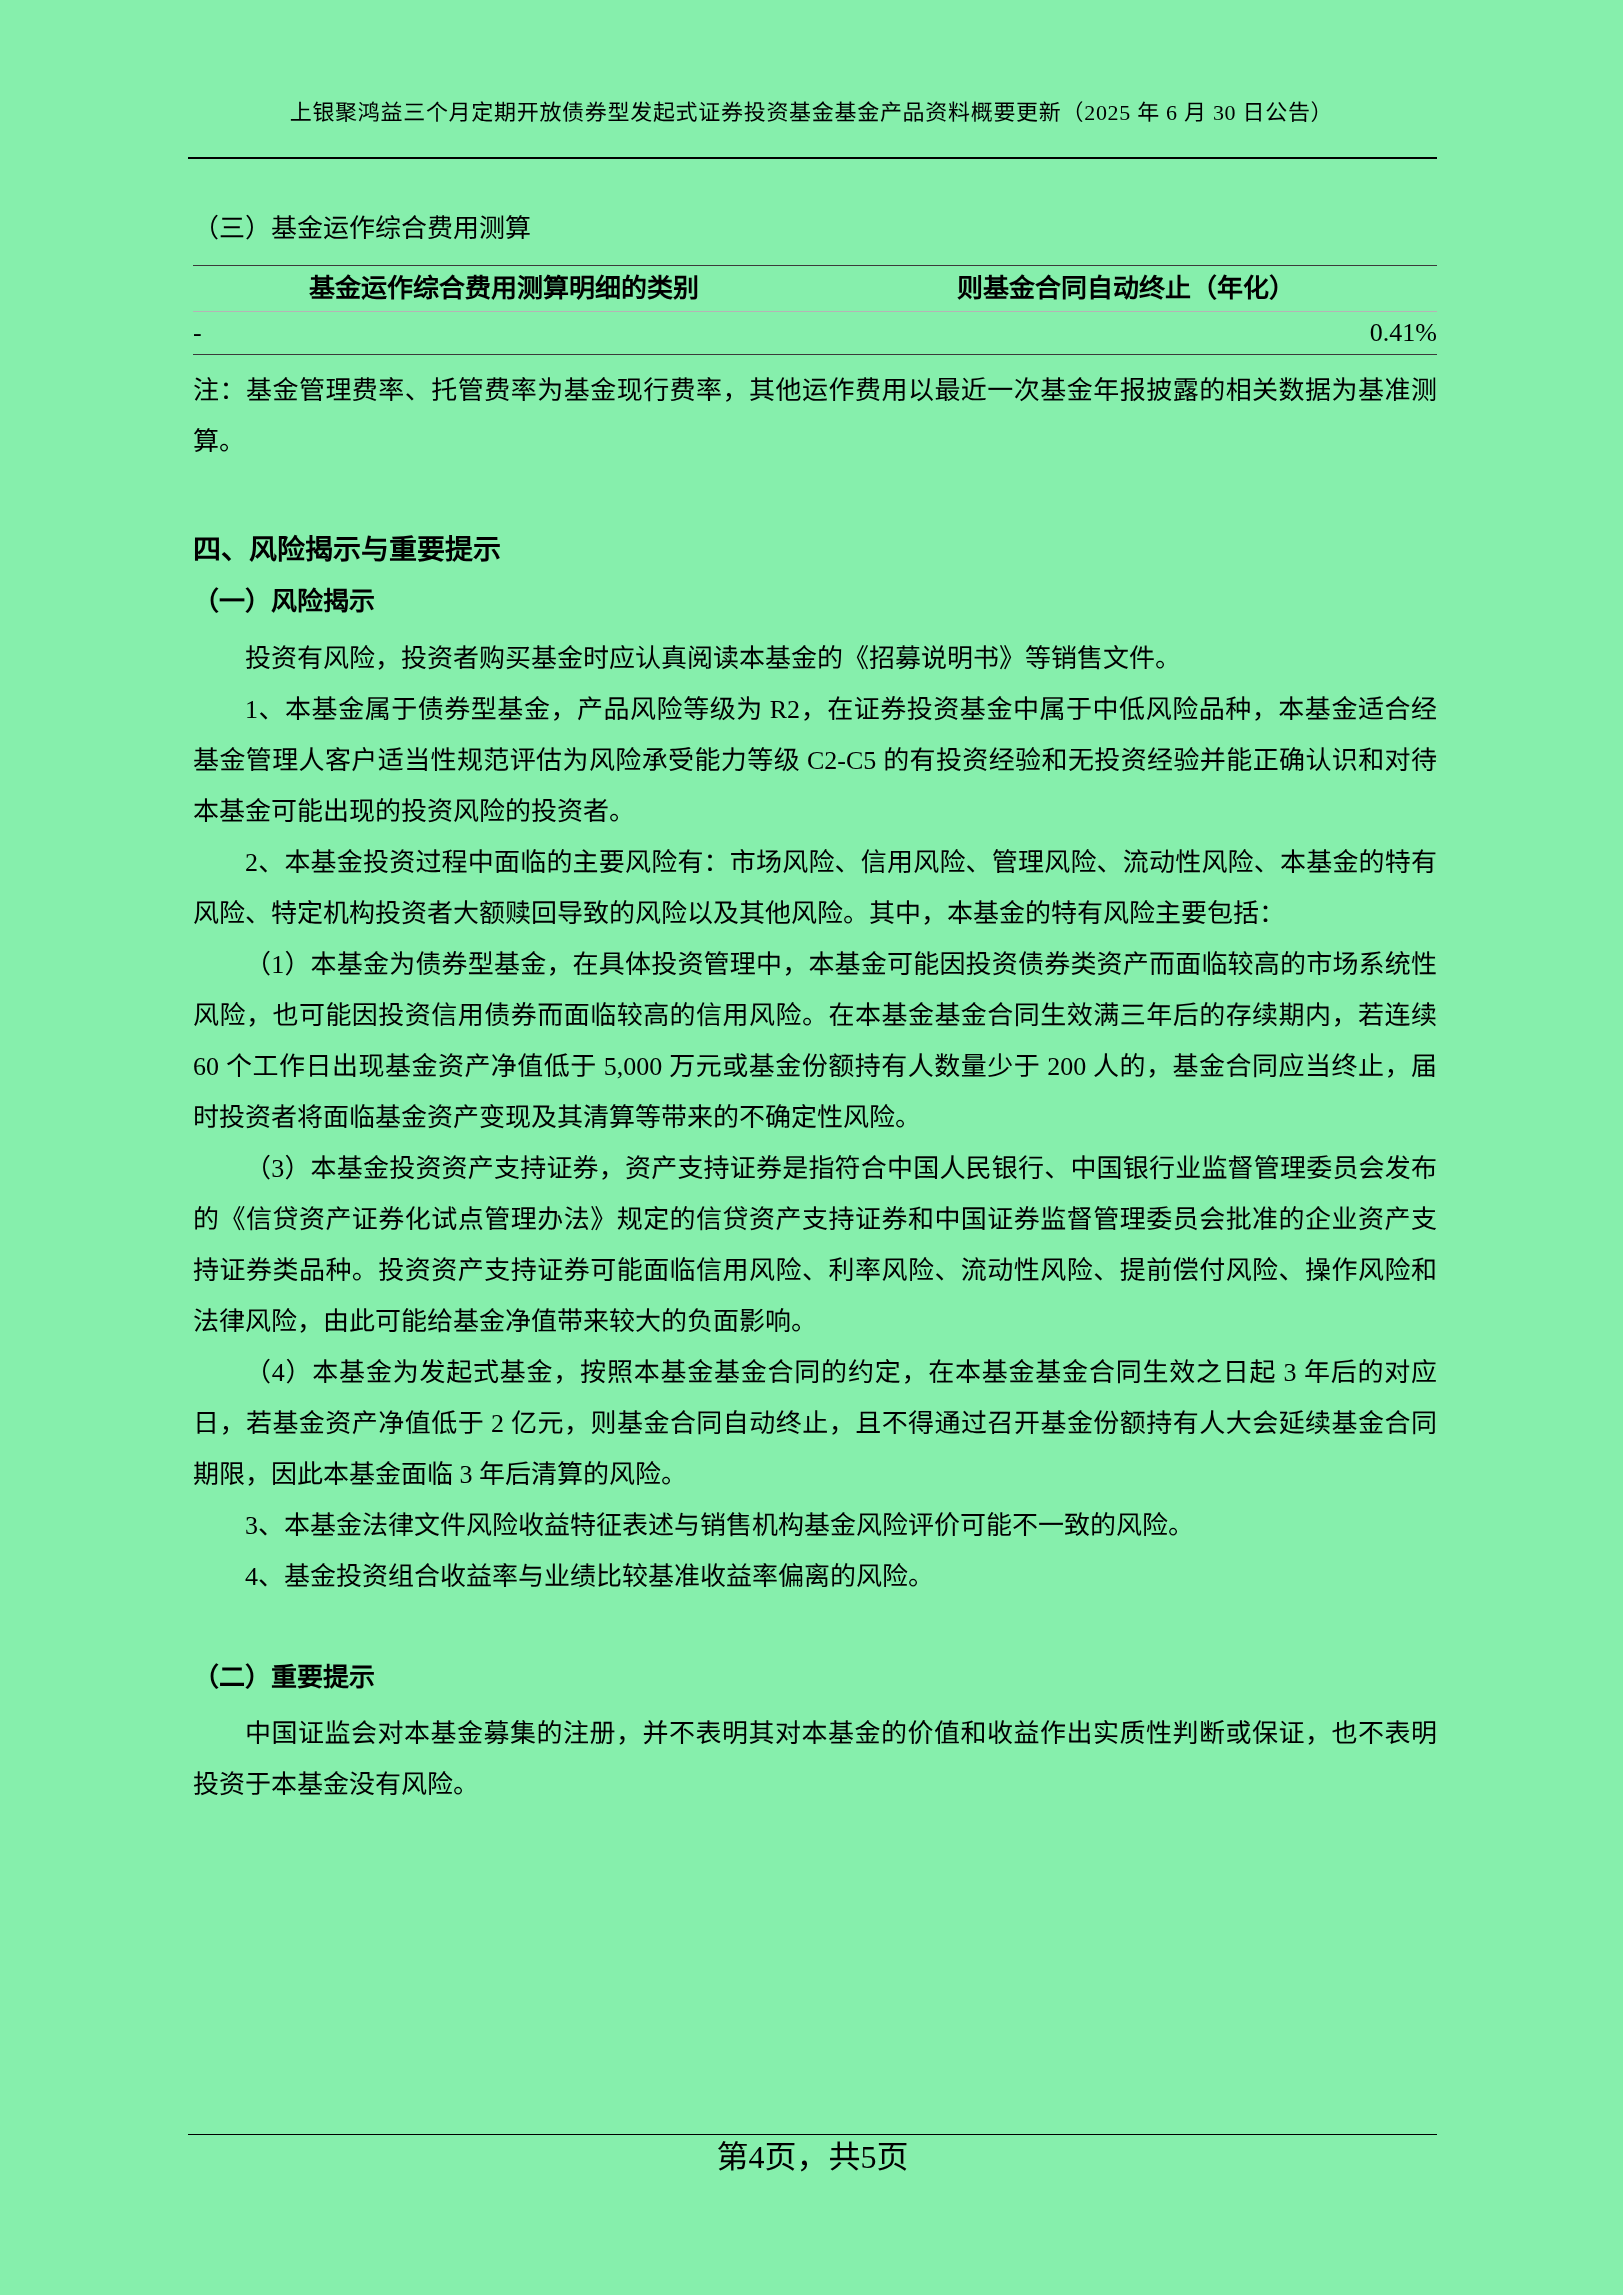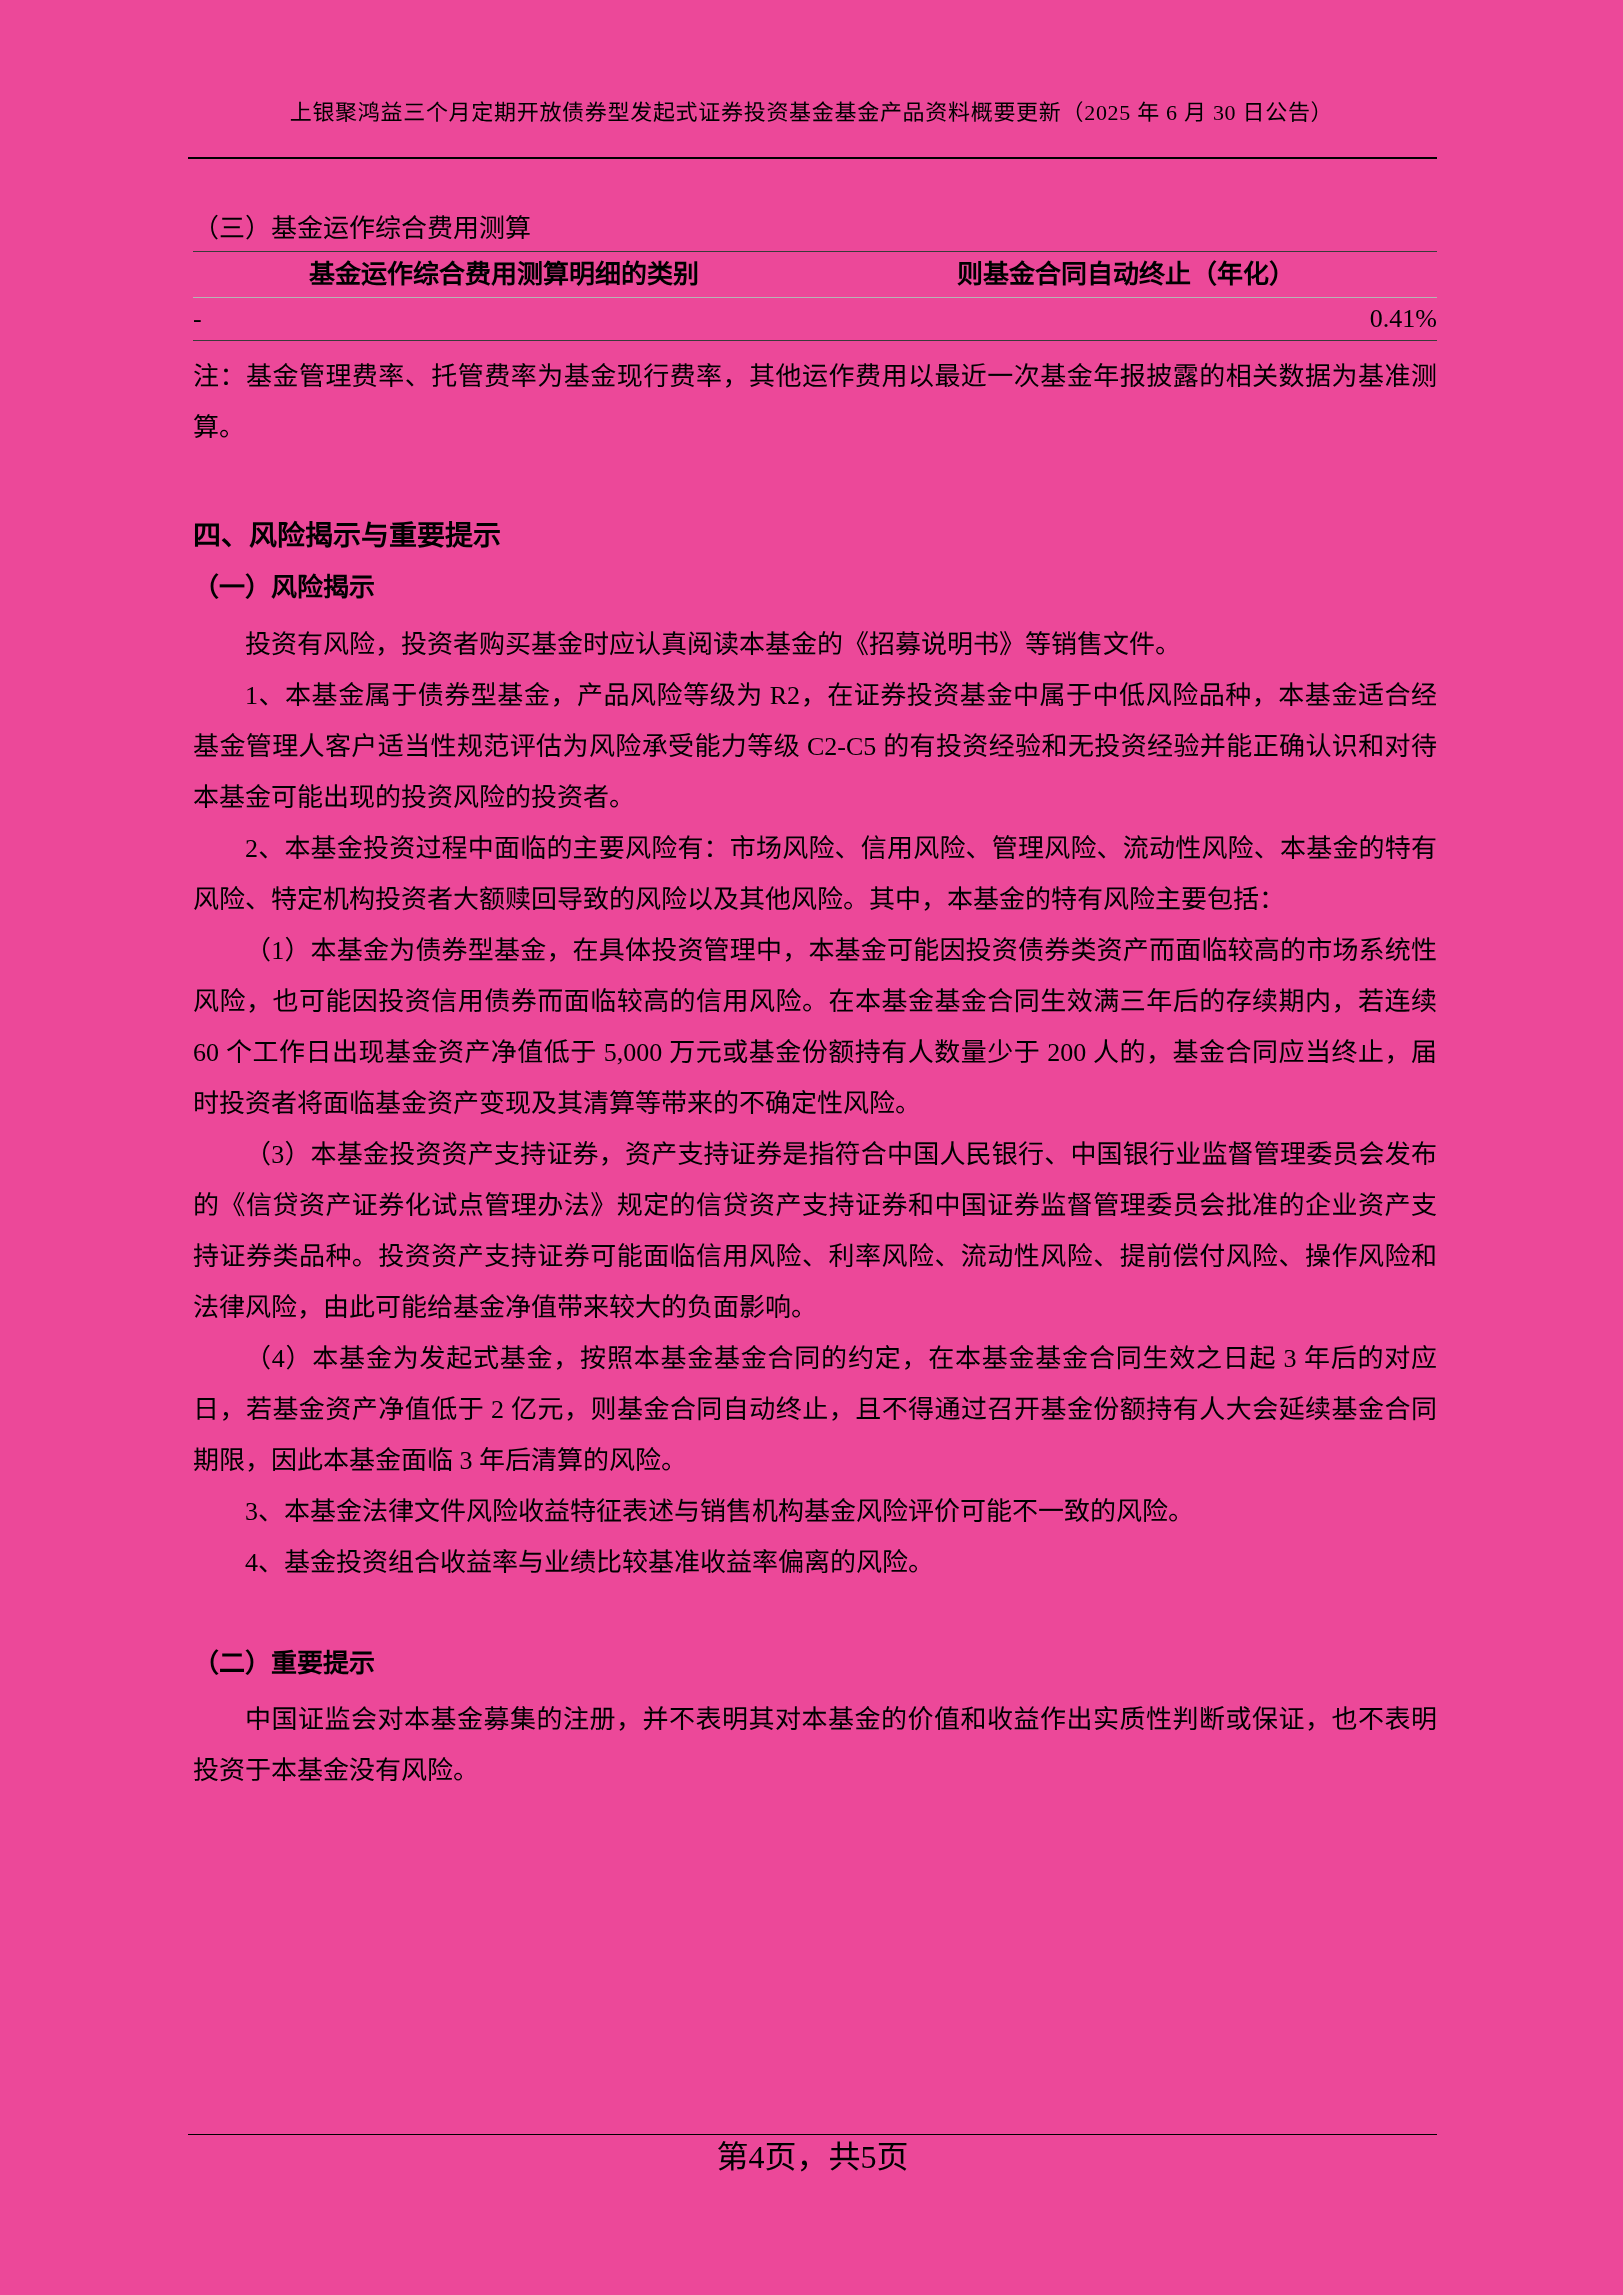--- a/index.html
+++ b/index.html
@@ -4,21 +4,21 @@
 <style>
   html, body {
     margin: 0;
     padding: 0;
     background: #ffffff;
   }
   .page {
     position: relative;
     width: 1623px;
     height: 2295px;
-    background: #ec4899;
+    background: #86efac;
     color: #000000;
     font-family: "Liberation Serif", "DejaVu Serif", serif;
     overflow: hidden;
   }
   .header-title {
     margin: 98px 118px 0 118px;
     text-align: center;
     font-size: 22px;
     line-height: 30px;
     letter-spacing: 0.7px;
@@ -37,21 +37,21 @@
     font-size: 26px;
     font-weight: normal;
     line-height: 38px;
   }
   .intro {
     margin: 7.9px 0 0 0;
     line-height: 38px;
   }
   table.fee-table {
     width: 100%;
-    margin-top: 3px;
+    margin-top: 17px;
     border-collapse: collapse;
     border-top: 1.3px solid #3a3a3a;
     border-bottom: 1.3px solid #3a3a3a;
   }
   table.fee-table th {
     width: 50%;
     font-size: 26px;
     font-weight: bold;
     text-align: center;
     padding: 7.9px 0;

